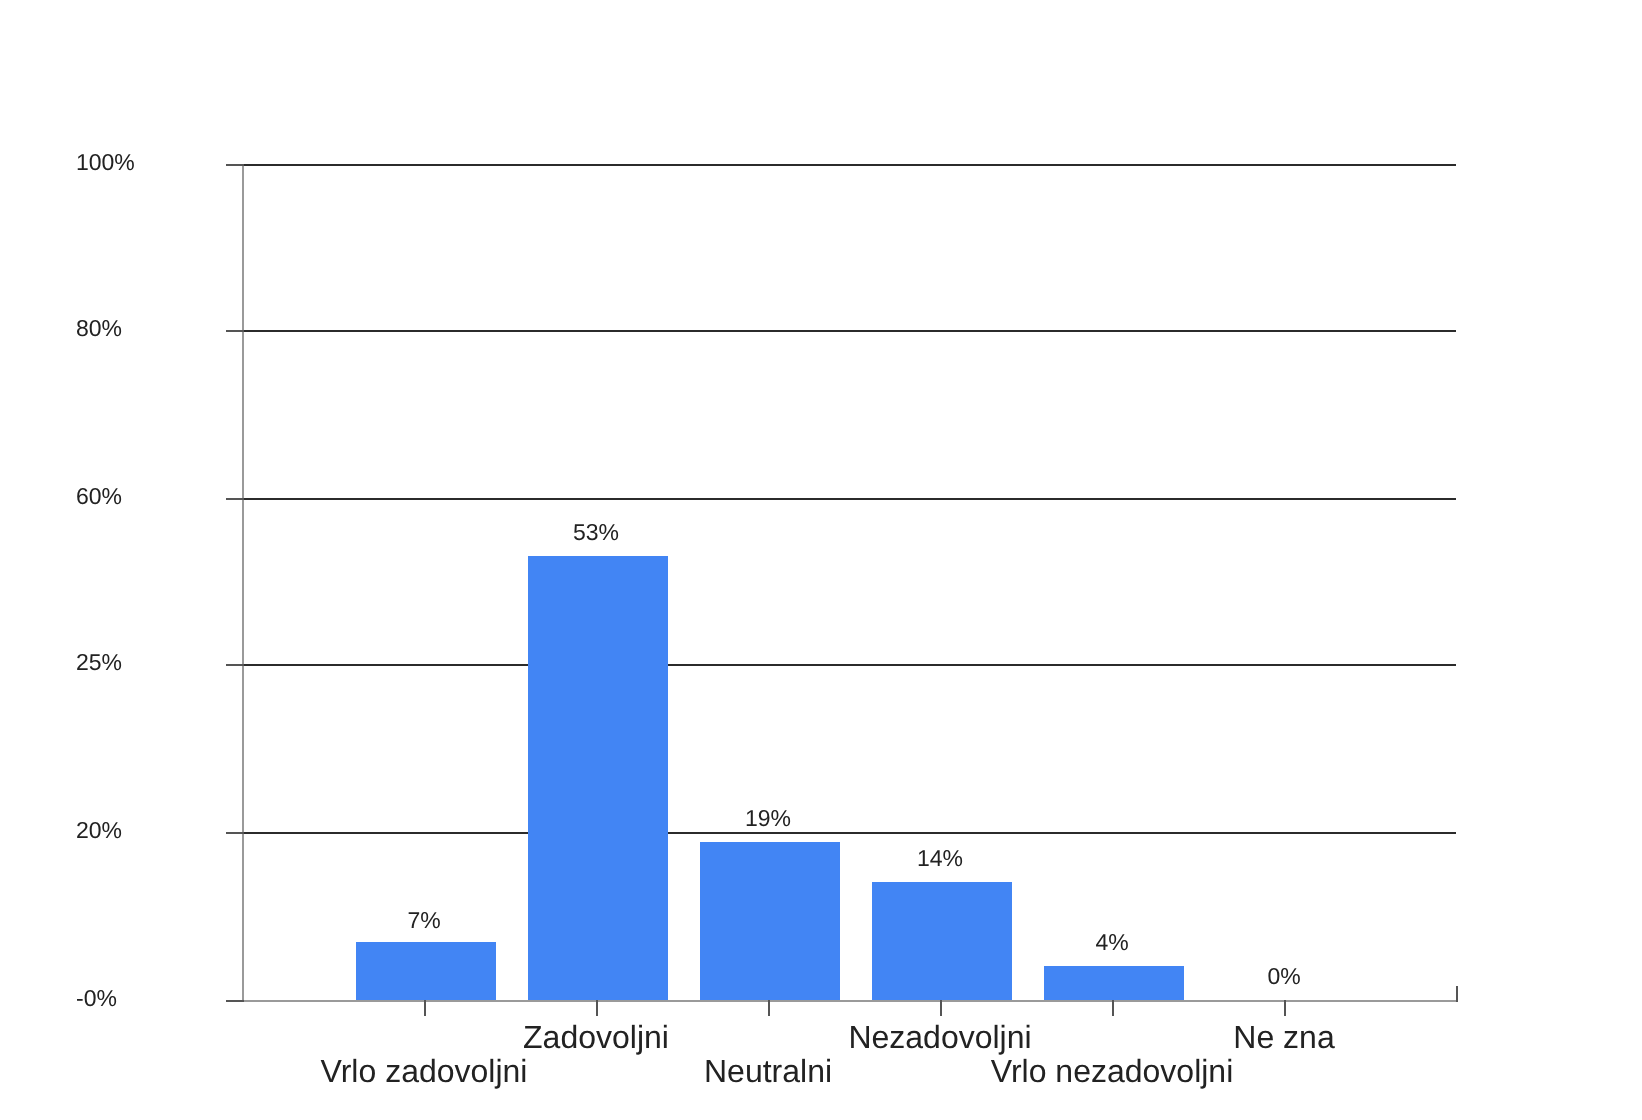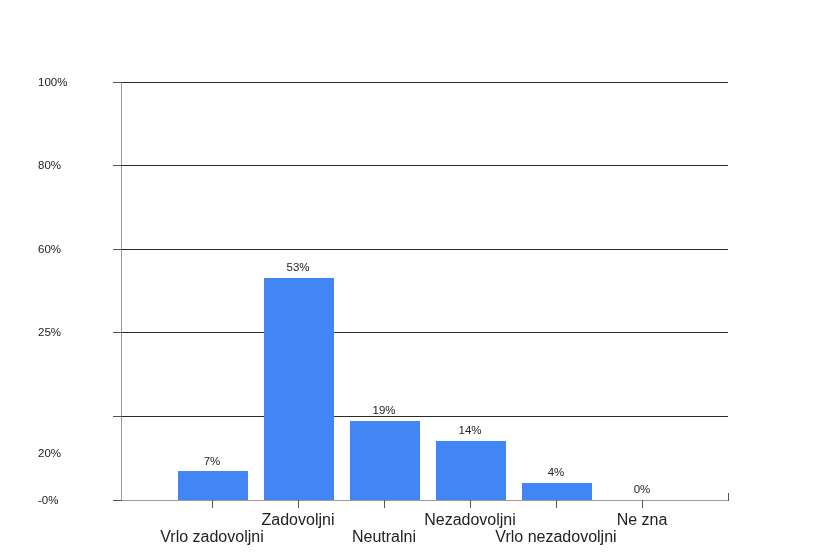--- a/index.html
+++ b/index.html
@@ -141,21 +141,21 @@
   <div class="ytick" style="top:165px;"></div>
   <div class="ytick" style="top:249px;"></div>
   <div class="ytick" style="top:332px;"></div>
   <div class="ytick" style="top:416px;"></div>
   <div class="ytick" style="top:500px;"></div>
 
   <div class="ylabel" style="top:82px;">100%</div>
   <div class="ylabel" style="top:165px;">80%</div>
   <div class="ylabel" style="top:249px;">60%</div>
   <div class="ylabel" style="top:332px;">25%</div>
-  <div class="ylabel" style="top:416px;margin-top:37px;">20%</div>
+  <div class="ylabel" style="top:416px;">20%</div>
   <div class="ylabel" style="top:500px;">-0%</div>
 
   <div class="xtick" style="left:212px;"></div>
   <div class="xtick" style="left:298px;"></div>
   <div class="xtick" style="left:384px;"></div>
   <div class="xtick" style="left:470px;"></div>
   <div class="xtick" style="left:556px;"></div>
   <div class="xtick" style="left:642px;"></div>
 
   <div class="bar" style="left:178px; width:70px; top:471px;  height:29px;"></div>

